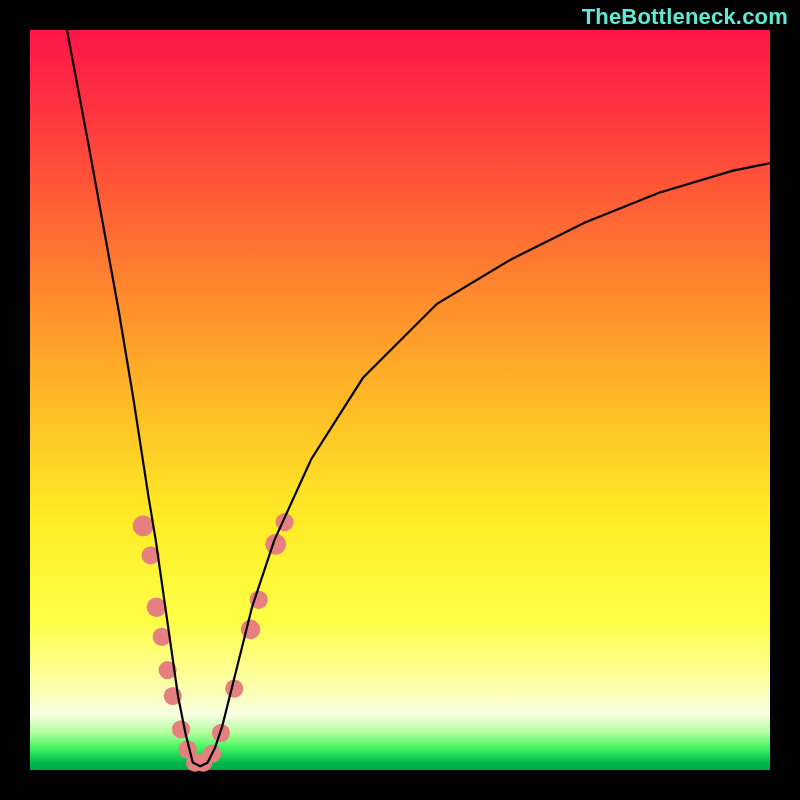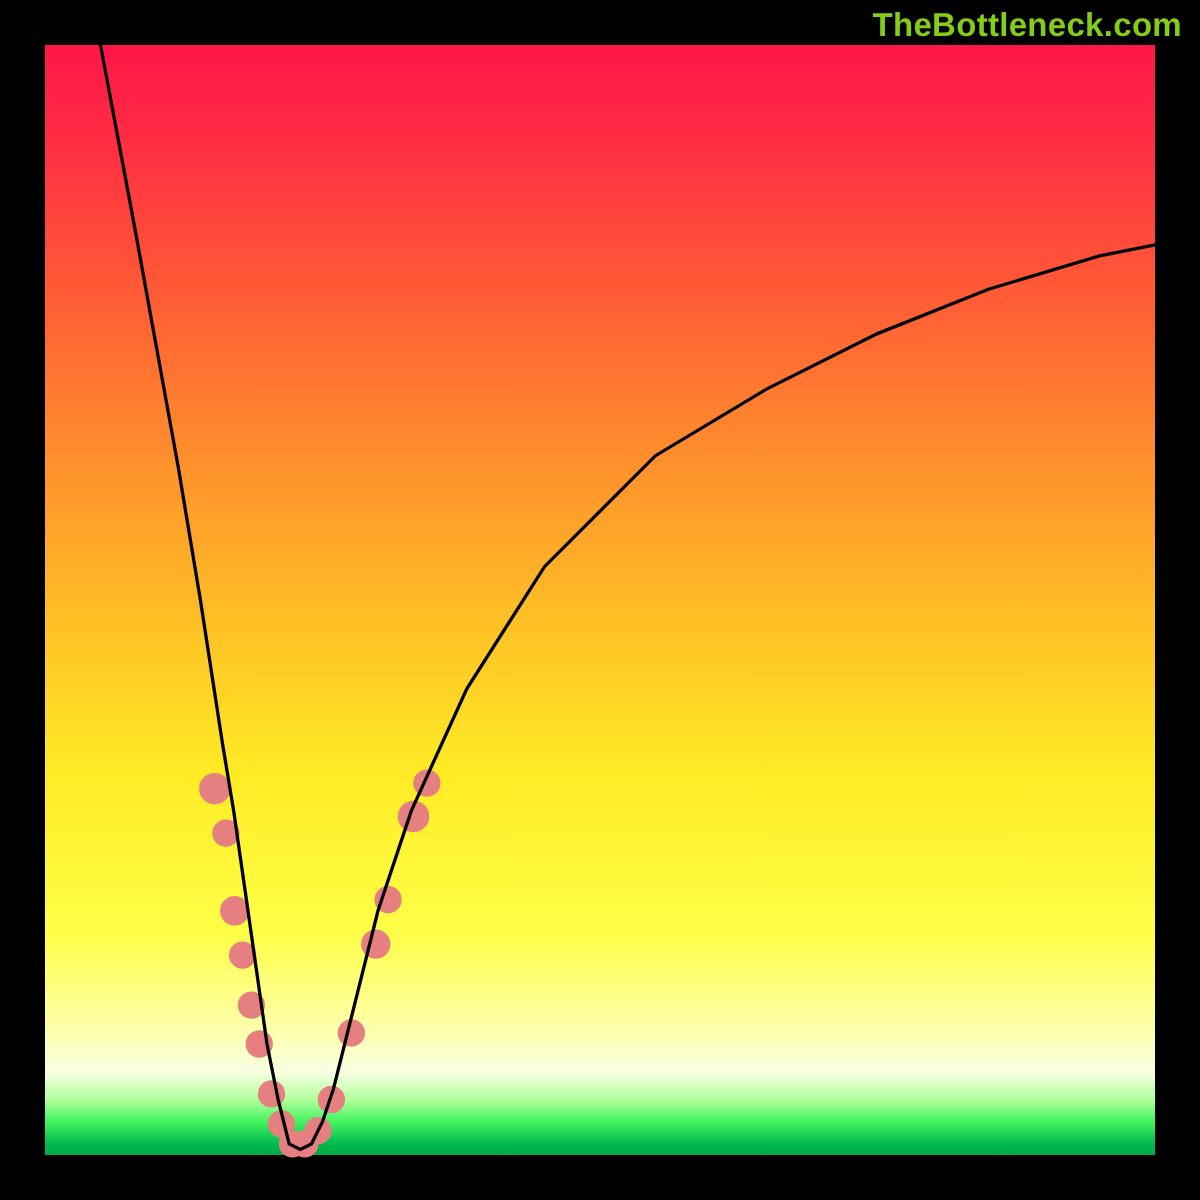--- a/index.html
+++ b/index.html
@@ -40,21 +40,21 @@
       rgb(0,168,72) 100%
     );
   }
   .watermark {
     position: absolute;
     top: 4px;
     right: 12px;
     font-family: Arial, Helvetica, sans-serif;
     font-size: 22px;
     font-weight: 600;
-    color: #84cc16;
+    color: #5eead4;
     letter-spacing: 0.2px;
   }
   svg.overlay {
     position: absolute;
     left: 30px;
     top: 30px;
     width: 740px;
     height: 740px;
     overflow: visible;
   }

